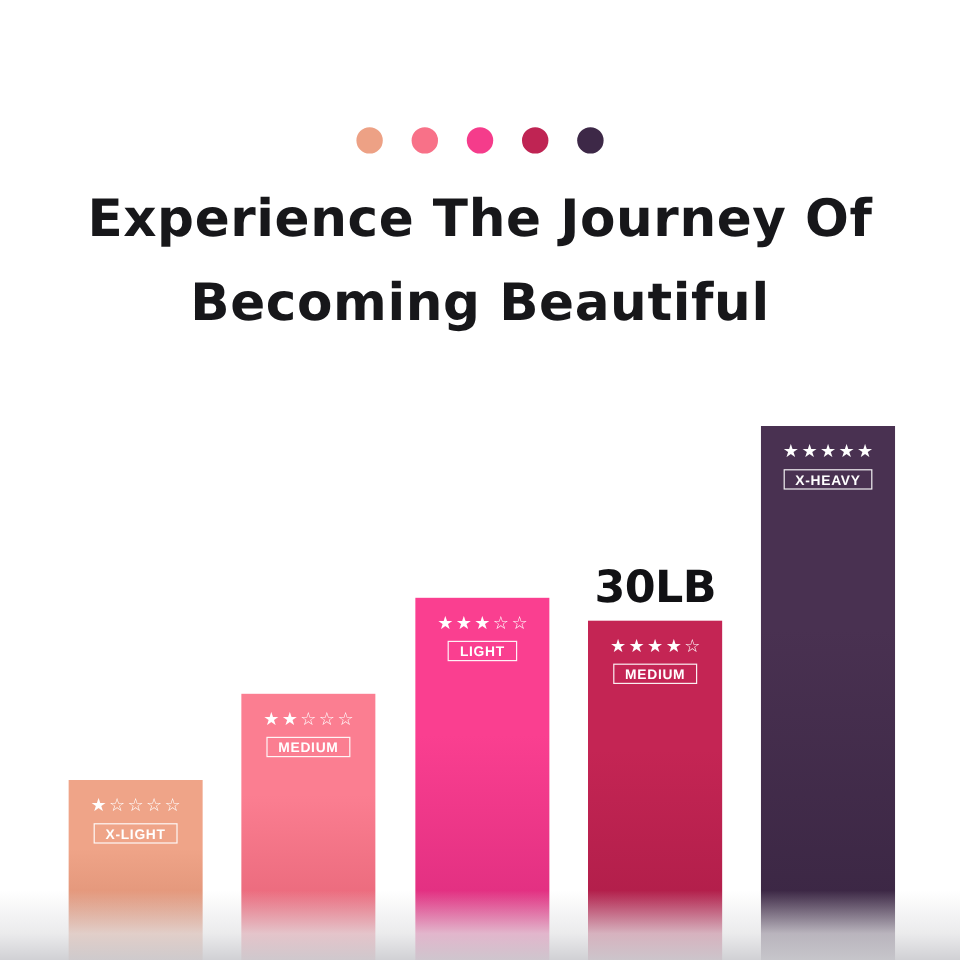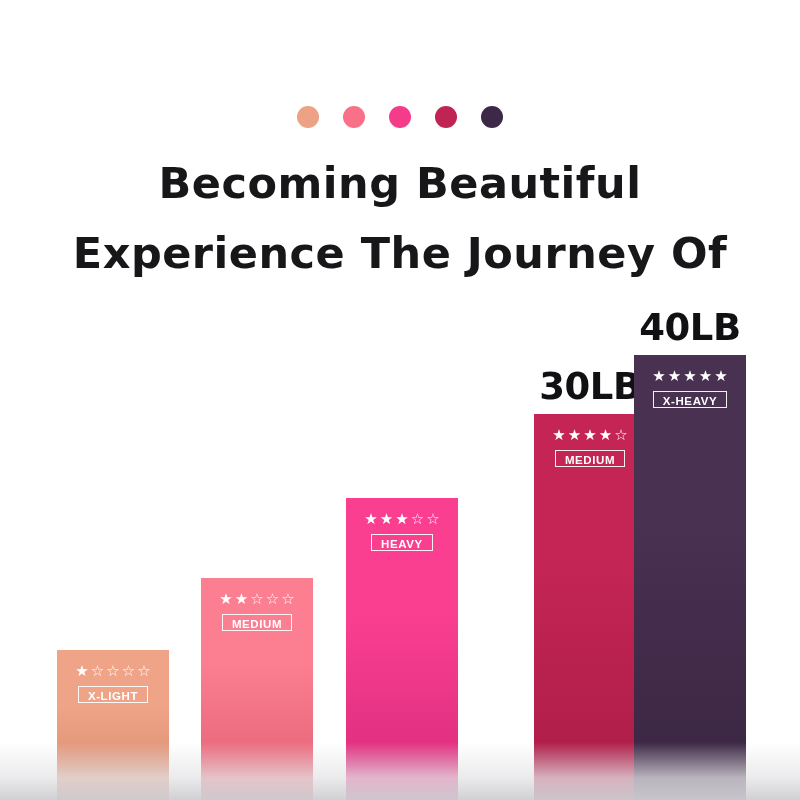--- a/index.html
+++ b/index.html
@@ -145,22 +145,22 @@
 
   <div id="dot-row">
       <span class="dot" style="background: rgb(237, 161, 133);"></span>
       <span class="dot" style="background: rgb(248, 113, 136);"></span>
       <span class="dot" style="background: rgb(245, 60, 139);"></span>
       <span class="dot" style="background: rgb(191, 36, 83);"></span>
       <span class="dot" style="background: rgb(61, 40, 71);"></span>
     </div>
 
   <div id="heading">
+    <span class="line">Experience The Journey Of</span>
     <span class="line">Becoming Beautiful</span>
-    <span class="line">Experience The Journey Of</span>
   </div>
 
   <div id="chart">
       <div class="bar-group" style="left: 57px; width: 112px; height: 150px;">
         <div class="bar">
           <div class="bar-inner" style="background: linear-gradient(rgb(239, 164, 136) 0%, rgb(239, 164, 136) 38%, rgb(212, 135, 107) 100%);"></div>
           <div class="bar-badge">
             <div class="stars">
               <span class="star">★</span>
               <span class="star">☆</span>
@@ -191,42 +191,41 @@
         <div class="bar">
           <div class="bar-inner" style="background: linear-gradient(rgb(250, 63, 144) 0%, rgb(250, 63, 144) 38%, rgb(217, 42, 124) 100%);"></div>
           <div class="bar-badge">
             <div class="stars">
               <span class="star">★</span>
               <span class="star">★</span>
               <span class="star">★</span>
               <span class="star">☆</span>
               <span class="star">☆</span>
             </div>
-            <div class="level-box">HEAVY</div>
-          </div>
-        </div>
-      </div>
-      <div class="bar-group" style="left: 490px; width: 112px; height: 386px; margin-left: 44px;">
+            <div class="level-box">LIGHT</div>
+          </div>
+        </div>
+      </div>
+      <div class="bar-group" style="left: 490px; width: 112px; height: 283px;">
         <div class="bar-value">30LB</div>
         <div class="bar">
           <div class="bar-inner" style="background: linear-gradient(rgb(196, 37, 84) 0%, rgb(196, 37, 84) 38%, rgb(171, 28, 71) 100%);"></div>
           <div class="bar-badge">
             <div class="stars">
               <span class="star">★</span>
               <span class="star">★</span>
               <span class="star">★</span>
               <span class="star">★</span>
               <span class="star">☆</span>
             </div>
             <div class="level-box">MEDIUM</div>
           </div>
         </div>
       </div>
       <div class="bar-group" style="left: 634px; width: 112px; height: 445px;">
-        <div class="bar-value">40LB</div>
         <div class="bar">
           <div class="bar-inner" style="background: linear-gradient(rgb(73, 49, 81) 0%, rgb(73, 49, 81) 38%, rgb(57, 37, 66) 100%);"></div>
           <div class="bar-badge">
             <div class="stars">
               <span class="star">★</span>
               <span class="star">★</span>
               <span class="star">★</span>
               <span class="star">★</span>
               <span class="star">★</span>
             </div>

